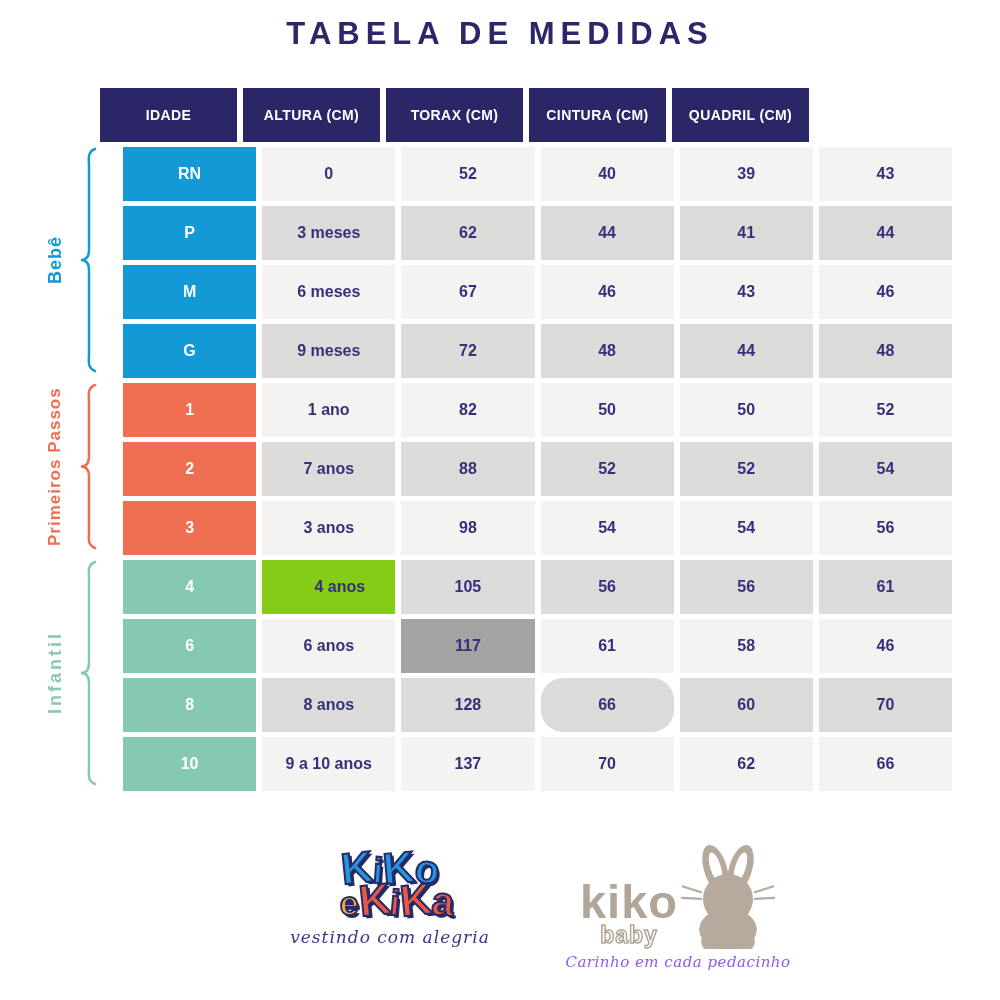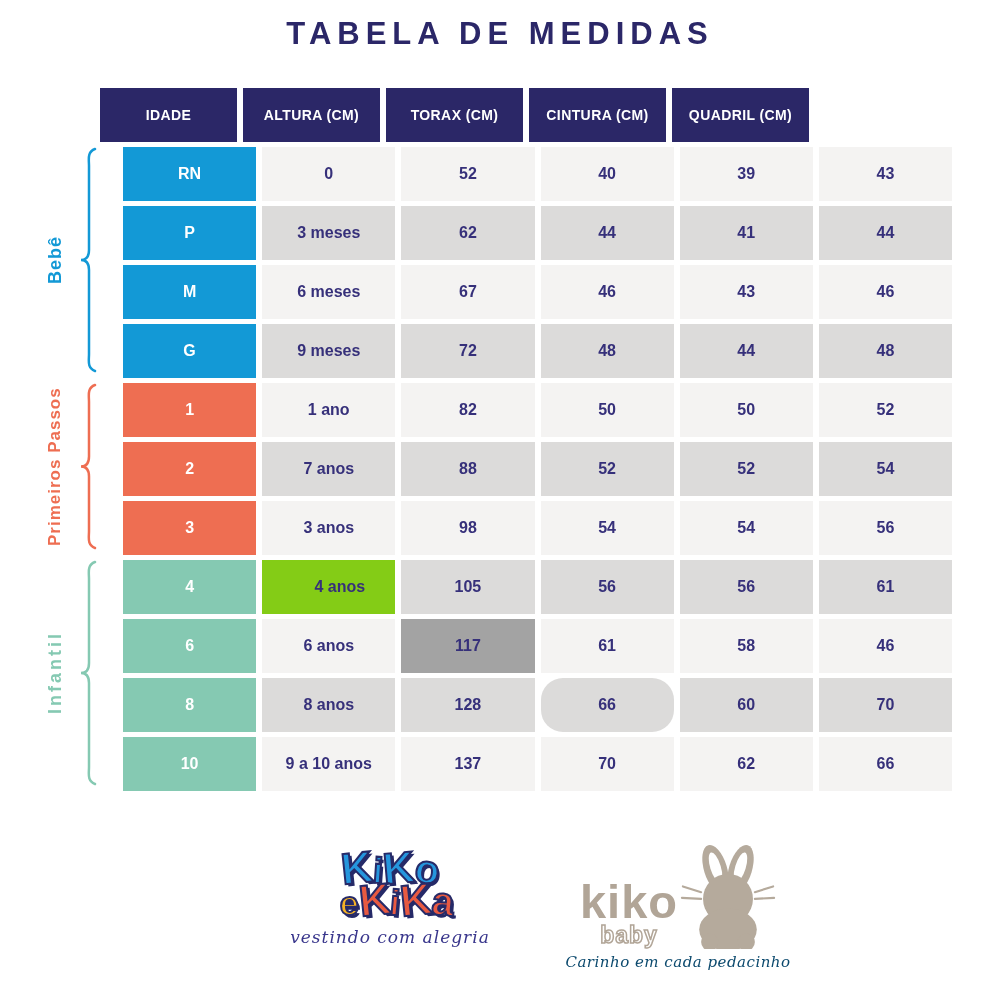--- a/index.html
+++ b/index.html
@@ -35,21 +35,21 @@
               font-size:17px;color:#39368c;letter-spacing:1px;}
 
   
   .kb-logo{position:absolute;left:563px;top:843px;width:230px;}
   .kb-row{display:flex;align-items:flex-end;justify-content:center;}
   .kb-text{text-align:center;margin-right:2px;padding-bottom:4px;}
   .kb-name{font-size:47px;font-weight:bold;color:#b1a597;line-height:1;letter-spacing:1px;}
   .kb-sub{font-size:23px;font-weight:bold;color:#ffffff;-webkit-text-stroke:1.5px #b1a597;
           letter-spacing:1px;margin-top:-3px;}
   .kb-tagline{text-align:center;font-family:"DejaVu Serif",serif;font-style:italic;
-              font-size:15px;color:#0c4a6e;margin-top:0px;letter-spacing:.5px;}
+              font-size:15px;color:#8b5cf6;margin-top:0px;letter-spacing:.5px;}
 </style>
 </head>
 <body>
 
 <div class="page" id="page">
 
   <h1 class="title">TABELA DE MEDIDAS</h1>
 
   <div class="table-wrap">
     <div class="row" id="header-row">

